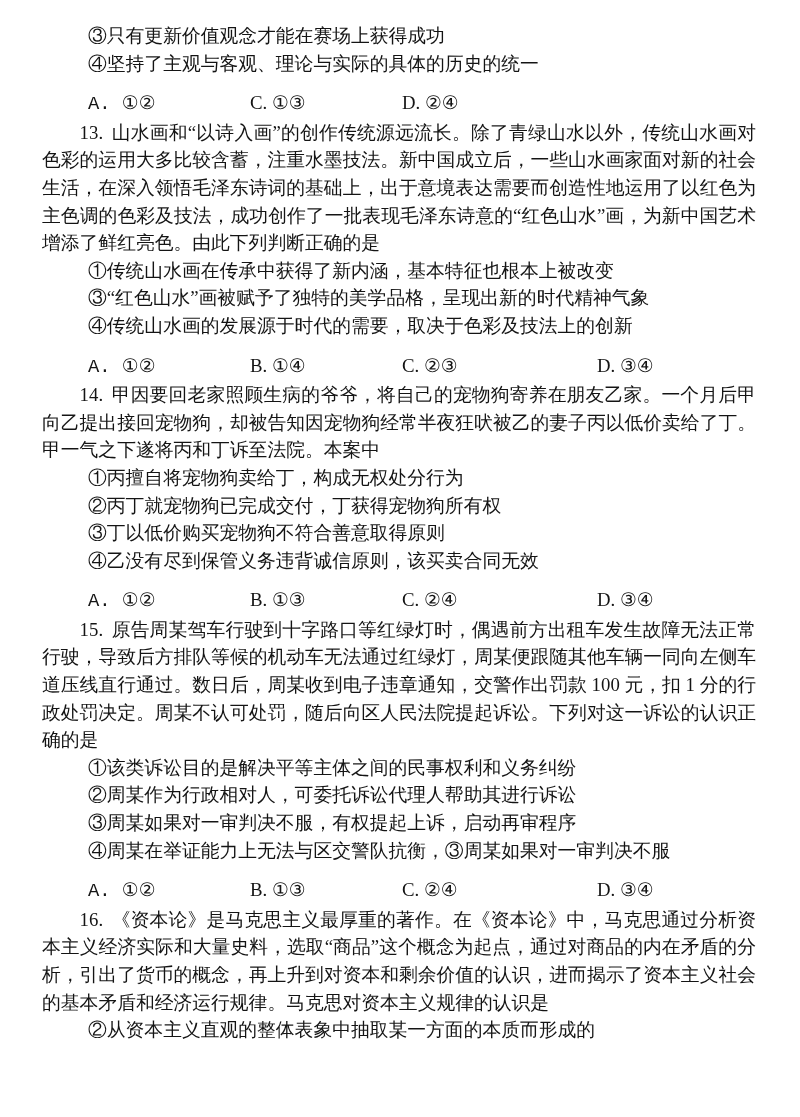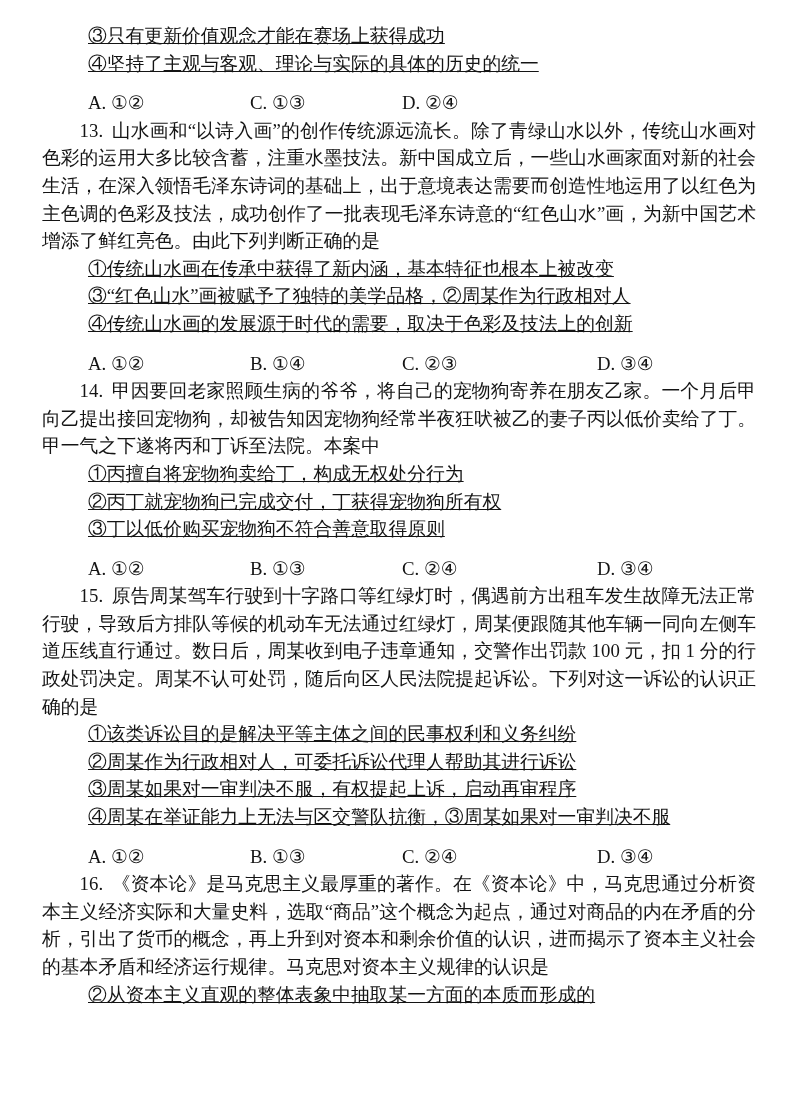--- a/index.html
+++ b/index.html
@@ -27,29 +27,28 @@
   p { margin: 0; padding: 0; }
   .stem {
     text-align: justify;
     text-indent: 2em;
   }
   .num { margin-right: 0.45em; }
   .opt {
     padding-left: 46px;
     text-align: left;
     white-space: nowrap;
-    text-decoration: underline;
   }
   .ans {
     padding-left: 46px;
     display: flex;
     align-items: baseline;
   }
   .ac { display: inline-block; }
-  .ac:nth-child(1) { width: 162px; }
+  .ac:nth-child(1) { width: 162px; font-family: Liberation Mono, monospace; }
   .ac:nth-child(2) { width: 152px; }
   .ac:nth-child(3) { width: 152px; margin-top: 12px; }
   .ac:nth-child(4) { width: auto; margin-left: 43px; }
 </style>
 </head>
 <body>
 
 <div class="page">
 
   <section>
@@ -58,35 +57,36 @@
     <div class="ans">
       <span class="ac">A. ①②</span>
       <span class="ac">C. ①③</span>
       <span class="ac">D. ②④</span>
     </div>
   </section>
 
   <section>
     <p class="stem"><span class="num">13.</span><span>山水画和“以诗入画”的创作传统源远流长。除了青绿山水以外，传统山水画对色彩的运用大多比较含蓄，注重水墨技法。新中国成立后，一些山水画家面对新的社会生活，在深入领悟毛泽东诗词的基础上，出于意境表达需要而创造性地运用了以红色为主色调的色彩及技法，成功创作了一批表现毛泽东诗意的“红色山水”画，为新中国艺术增添了鲜红亮色。由此下列判断正确的是</span></p>
     <p class="opt">①传统山水画在传承中获得了新内涵，基本特征也根本上被改变</p>
-    <p class="opt">③“红色山水”画被赋予了独特的美学品格，②周某作为行政相对人</p>
+    <p class="opt">③“红色山水”画被赋予了独特的美学品格，呈现出新的时代精神气象</p>
     <p class="opt">④传统山水画的发展源于时代的需要，取决于色彩及技法上的创新</p>
     <div class="ans">
       <span class="ac">A. ①②</span>
       <span class="ac">B. ①④</span>
       <span class="ac">C. ②③</span>
       <span class="ac">D. ③④</span>
     </div>
   </section>
 
   <section>
     <p class="stem"><span class="num">14.</span><span>甲因要回老家照顾生病的爷爷，将自己的宠物狗寄养在朋友乙家。一个月后甲向乙提出接回宠物狗，却被告知因宠物狗经常半夜狂吠被乙的妻子丙以低价卖给了丁。甲一气之下遂将丙和丁诉至法院。本案中</span></p>
     <p class="opt">①丙擅自将宠物狗卖给丁，构成无权处分行为</p>
     <p class="opt">②丙丁就宠物狗已完成交付，丁获得宠物狗所有权</p>
     <p class="opt">③丁以低价购买宠物狗不符合善意取得原则</p>
+    <p class="opt">④乙没有尽到保管义务违背诚信原则，该买卖合同无效</p>
     <div class="ans">
       <span class="ac">A. ①②</span>
       <span class="ac">B. ①③</span>
       <span class="ac">C. ②④</span>
       <span class="ac">D. ③④</span>
     </div>
   </section>
 
   <section>
     <p class="stem"><span class="num">15.</span><span>原告周某驾车行驶到十字路口等红绿灯时，偶遇前方出租车发生故障无法正常行驶，导致后方排队等候的机动车无法通过红绿灯，周某便跟随其他车辆一同向左侧车道压线直行通过。数日后，周某收到电子违章通知，交警作出罚款 100 元，扣 1 分的行政处罚决定。周某不认可处罚，随后向区人民法院提起诉讼。下列对这一诉讼的认识正确的是</span></p>

